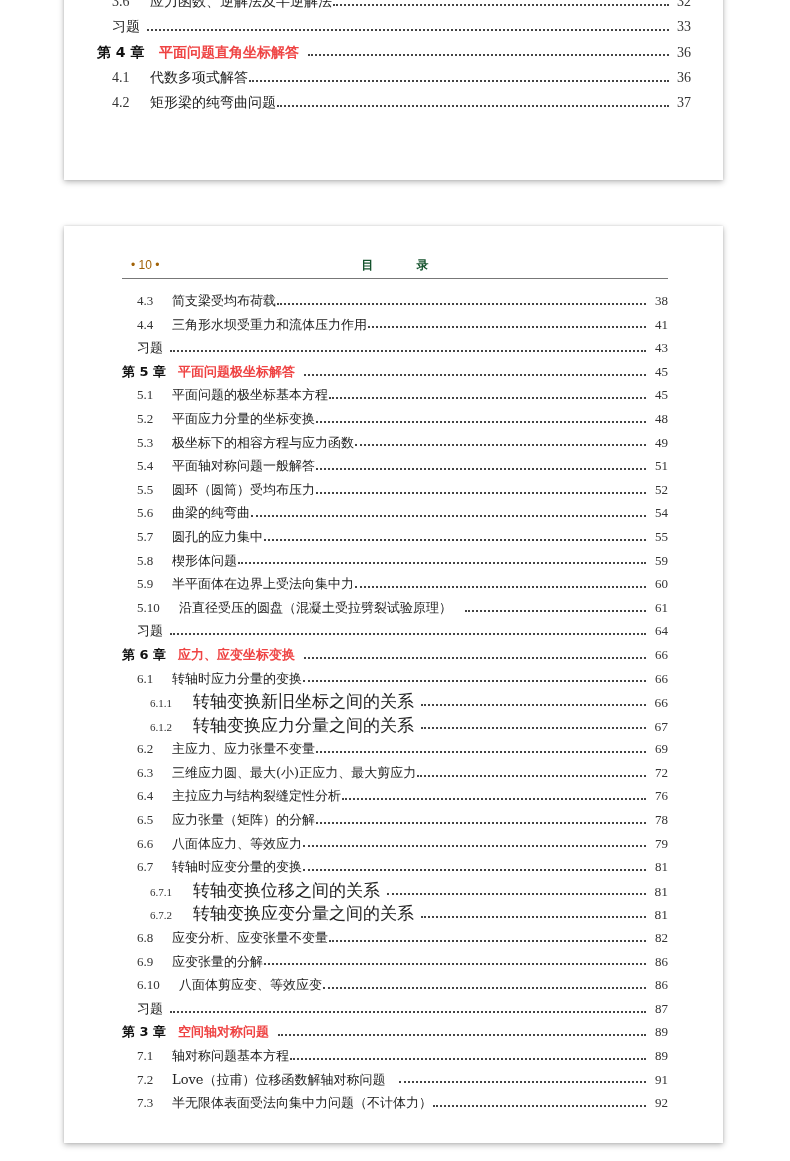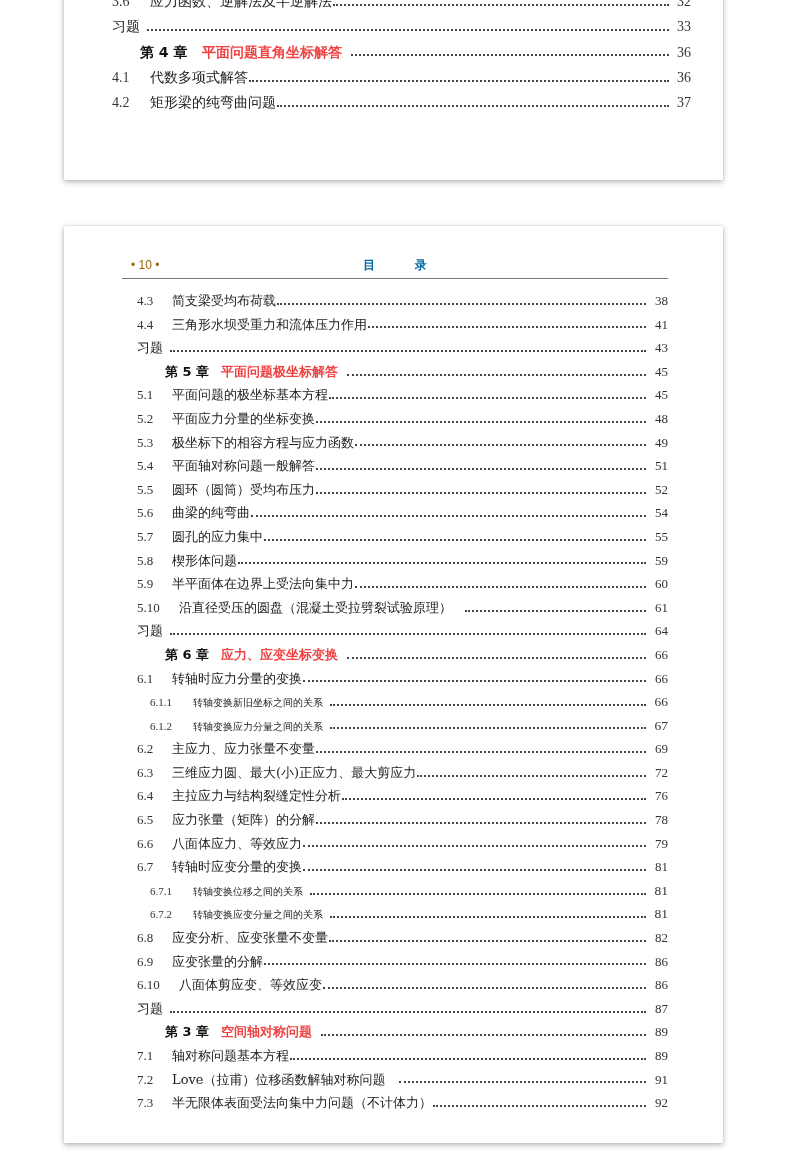--- a/index.html
+++ b/index.html
@@ -29,48 +29,48 @@
     .num { display: inline-block; flex: none; color: #333; }
     .title { flex: none; color: #222; }
     .leader {
       flex: 1 1 auto; overflow: hidden; margin: 0 4px 0 1px;
       border-bottom: 2px dotted #444; height: 0; align-self: center;
       transform: translateY(3px);
     }
     .pg { flex: none; min-width: 18px; text-align: right; color: #333; font-family: "Liberation Serif", serif; }
 
     
-    .lvl-chapter .num { font-weight: bold; font-family: "DejaVu Sans", sans-serif; width: 56px; padding-left: 0; color:#111;margin-left:43px; }
+    .lvl-chapter .num { font-weight: bold; font-family: "DejaVu Sans", sans-serif; width: 56px; padding-left: 0; color:#111; }
     .lvl-chapter .title { font-weight: bold; font-family: "DejaVu Sans", sans-serif; color:#ef4444; margin-right: 8px; }
     .lvl-section { padding-left: 15px; }
     .lvl-section .num { width: 35px; font-family: "Liberation Serif", serif; }
     .lvl-section.wide .num { width: 42px; }
     .lvl-sub { padding-left: 28px; font-size: 11px !important; }
     .lvl-sub .num { width: 43px; font-family: "Liberation Serif", serif; font-size: 11px; }
-    .lvl-sub .title { font-size: 10px; margin-right: 6px; }
+    .lvl-sub .title { font-size: 17px; margin-right: 6px; }
     .lvl-sub .pg { font-size: 13.5px; }
     .lvl-exercise { padding-left: 15px; }
     .lvl-exercise .title { margin-right: 6px; }
     .gap .title { margin-right: 12px; }
 
     #page1 .lvl-chapter .num { width: 62px; }
     #page1 .lvl-section .num { width: 38px; }
 
     .running-head {
       position: absolute; left: 58px; top: 30px; width: 546px; height: 22px;
       border-bottom: 1.2px solid #777;
     }
     .rh-folio {
       position: absolute; left: 9px; top: 2px; font-size: 12px;
       font-family: "Liberation Sans", sans-serif; color: #a16207;
     }
     .rh-title {
       position: absolute; left: 0; right: 0; top: 1px; text-align: center;
       font-size: 12px; font-weight: bold; letter-spacing: 18px;
-      font-family: Liberation Sans, sans-serif; color: #0369a1; padding-left: 18px;
+      font-family: Liberation Mono, monospace; color: #14532d; padding-left: 18px;
     }
   </style>
 </head>
 <body>
 
 <div class="page" id="page1">
   <div class="toc">
     <div class="row lvl-section">
       <span class="num">3.6</span>
       <span class="title">应力函数、逆解法及半逆解法</span>

